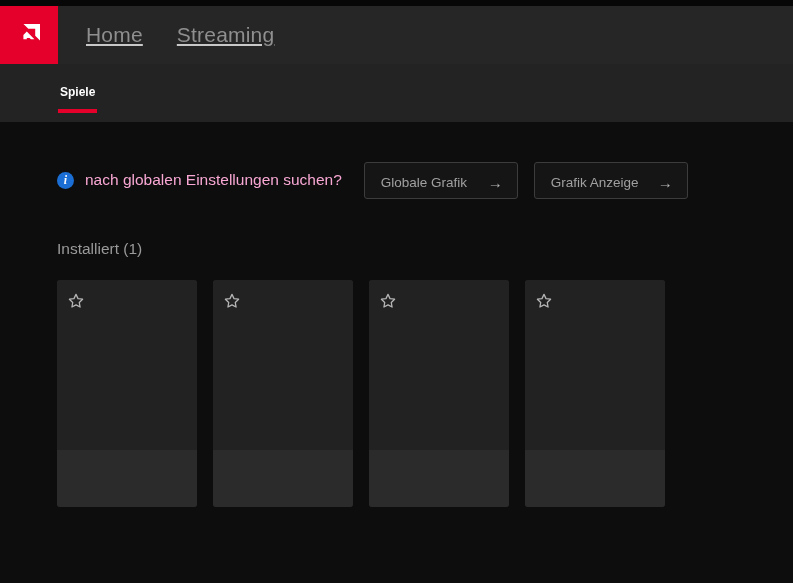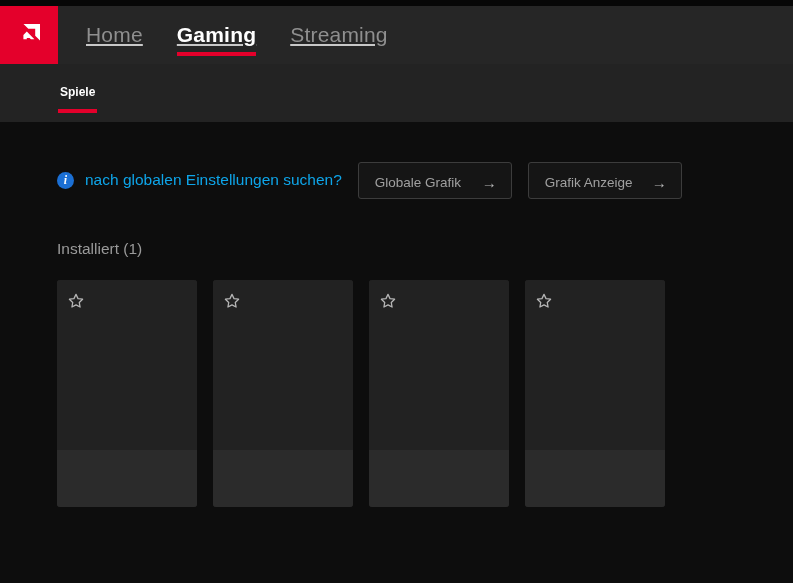--- a/index.html
+++ b/index.html
@@ -145,23 +145,23 @@
     font-size: 12px;
     font-weight: bold;
     font-style: italic;
     line-height: 17px;
     text-align: center;
     flex: 0 0 auto;
     font-family: "Liberation Serif", serif;
   }
   .global-text {
     font-size: 15.5px;
-    color: #0ea5e9;
+    color: #f9a8d4;
     margin-left: 11px;
-    margin-right: 16px;
+    margin-right: 22px;
     white-space: nowrap;
   }
   .gbtn {
     height: 37px;
     min-width: 154px;
     box-sizing: border-box;
     background: #151515;
     border: 1px solid #3c3c3c;
     border-radius: 3px;
     color: #a0a0a0;
@@ -249,23 +249,20 @@
       <svg width="30" height="30" viewBox="0 0 30 30" aria-hidden="true">
         <path d="M9.5 4 H26 V20.5 L21.2 15.7 V8.8 H14.3 Z" fill="#ffffff"></path>
         <path d="M12.8 11.6 L20.4 19.2 H16.9 L15.6 17.9 H12.8 V19.2 H9.4 V14.9 Z" fill="#ffffff"></path>
       </svg>
     </div>
 
     <div class="mainnav">
       <div class="nav-item">
         <span>Home</span>
       </div>
-      <div class="nav-item active">
-        <span>Gaming</span>
-      </div>
       <div class="nav-item">
         <span>Streaming</span>
       </div>
     </div>
   </div>
 
   <div class="subnav">
     <div class="subnav-item active">
       <span>Spiele</span>
     </div>

